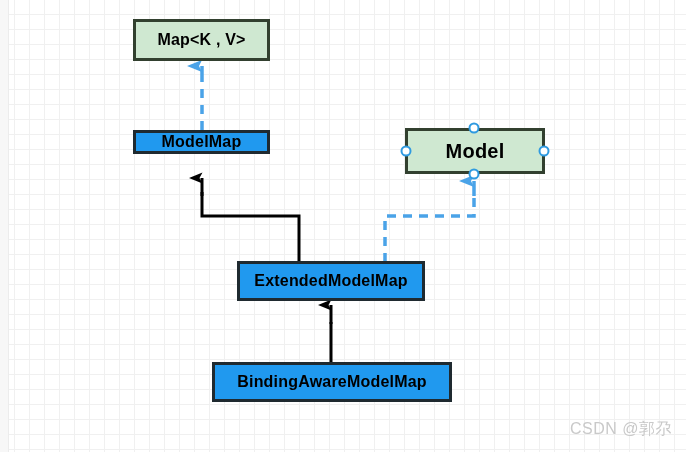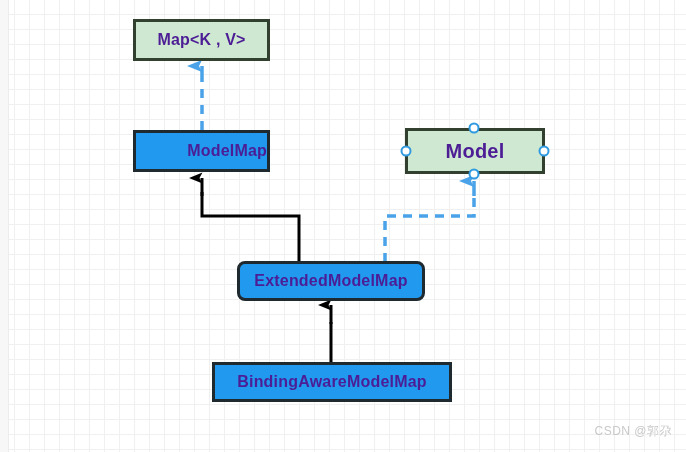--- a/index.html
+++ b/index.html
@@ -44,21 +44,21 @@
   }
   .node {
     position: absolute;
     box-sizing: border-box;
     border: 3px solid #2d3b2d;
     display: flex;
     align-items: center;
     justify-content: center;
     text-align: center;
     font-weight: bold;
-    color: #4c1d95;
+    color: #000000;
     line-height: 1.15;
     letter-spacing: 0.2px;
   }
   .node.green {
     background: #cfe8d1;
     border-color: #32402f;
   }
   .node.blue {
     background: #2099ef;
     border-color: #1f2a30;
@@ -81,21 +81,21 @@
     background: #ffffff;
     border: 2px solid #2f9ae0;
     transform: translate(-50%, -50%);
     z-index: 6;
   }
   #watermark {
     position: absolute;
     right: 14px;
     bottom: 12px;
     color: #c9c9c9;
-    font-size: 12px;
+    font-size: 16px;
     font-family: "Liberation Sans", sans-serif;
     letter-spacing: 0.5px;
     user-select: none;
   }
 </style>
 </head>
 <body>
 
 <div id="canvas">
 
@@ -129,33 +129,33 @@
     <g>
       <path d="M331 363 L331 322" fill="none" stroke="#000000" stroke-width="3" stroke-linecap="butt"></path>
       <path d="M331 324 L331 305" fill="none" stroke="#000000" stroke-width="3" marker-end="url(#arrow-black)"></path>
     </g>
   </svg>
 
   <div class="node green" style="left:133px; top:19px; width:137px; height:42px; font-size:16px;">
     <span class="node-label">Map&lt;K , V&gt;</span>
   </div>
 
-  <div class="node blue" style="left:133px; top:130px; width:137px; height:42px; font-size:16px;text-align:right;">
+  <div class="node blue" style="left:133px; top:130px; width:137px; height:24px; font-size:16px;">
     <span class="node-label">ModelMap</span>
   </div>
 
   <div class="node green" style="left:405px; top:128px; width:140px; height:46px; font-size:20px;">
     <span class="node-label">Model</span>
   </div>
   <div class="handle" style="left:474px; top:128px;"></div>
   <div class="handle" style="left:406px; top:151px;"></div>
   <div class="handle" style="left:544px; top:151px;"></div>
   <div class="handle" style="left:474px; top:174px;"></div>
 
-  <div class="node blue" style="left:237px; top:261px; width:188px; height:40px; font-size:16px;border-radius:8px;">
+  <div class="node blue" style="left:237px; top:261px; width:188px; height:40px; font-size:16px;">
     <span class="node-label overflow-label">ExtendedModelMap</span>
   </div>
 
   <div class="node blue" style="left:212px; top:362px; width:240px; height:40px; font-size:16px;justify-content:flex-end;">
     <span class="node-label">BindingAwareModelMap</span>
   </div>
 
   <div id="watermark">CSDN @郭尕</div>
 
 </div>

